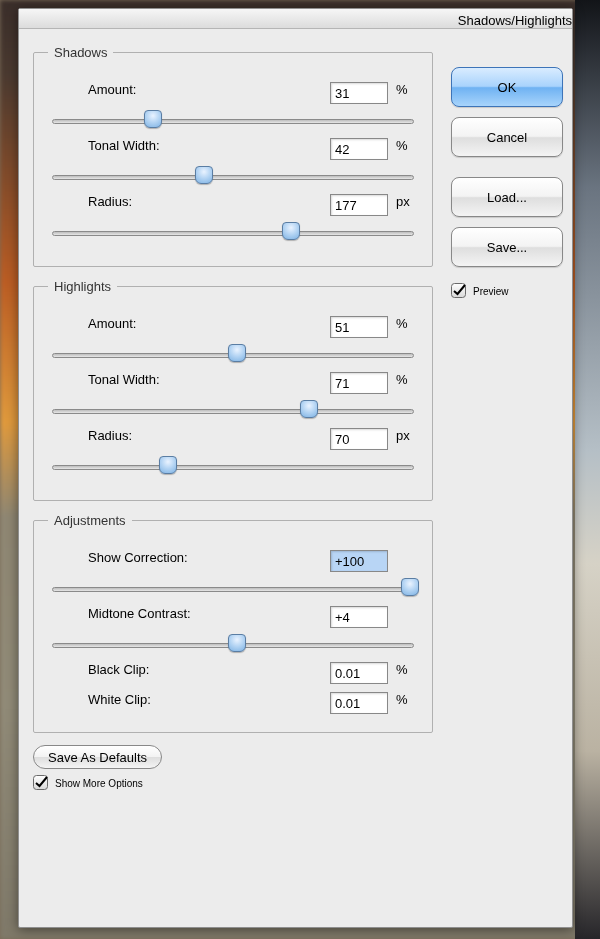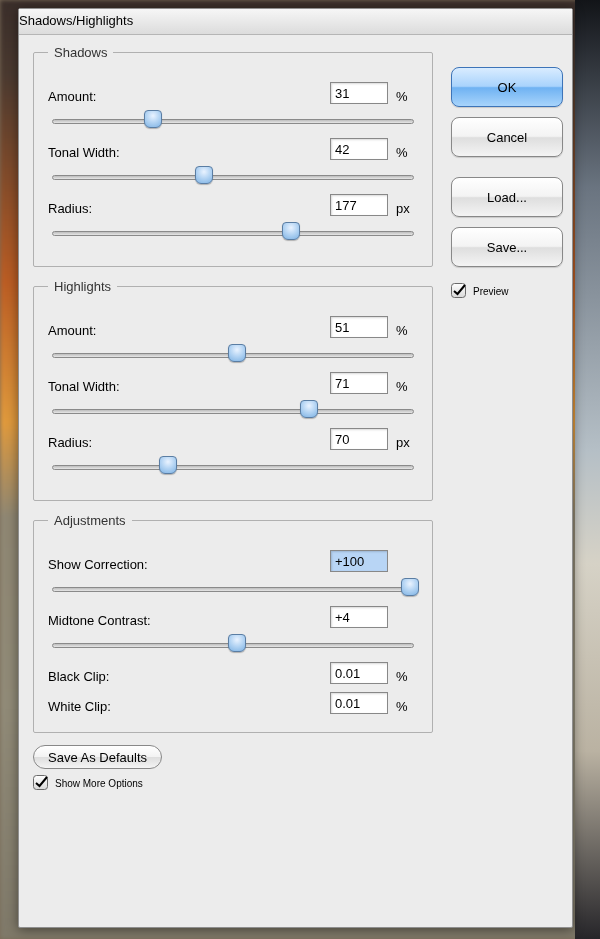--- a/index.html
+++ b/index.html
@@ -27,22 +27,22 @@
   .dialog {
     position: absolute;
     left: 18px; top: 8px;
     width: 555px; height: 920px;
     background: #ececec;
     border: 1px solid #8f8f8f;
     border-radius: 2px;
     box-shadow: 0 2px 12px rgba(0,0,0,0.45);
   }
   .titlebar {
-    height: 26px; line-height: 24px;
-    text-align: left;
+    height: 20px; line-height: 24px;
+    text-align: right;
     font-size: 13px;
     border-bottom: 1px solid #b5b5b5;
     background: linear-gradient(to bottom, #f6f6f6, #dcdcdc);
   }
   .content {
     position: absolute; left: 14px; top: 36px; right: 14px; bottom: 12px;
   }
   .main-col { position: absolute; left: 0; top: 0; width: 400px; }
   .side-col { position: absolute; left: 418px; top: 22px; width: 112px; }
 
@@ -53,22 +53,23 @@
     padding: 14px 14px 18px 14px;
     background: #ececec;
   }
   fieldset.group legend {
     padding: 0 6px;
     font-size: 13px;
     color: #333;
   }
 
   .row {
-    display: flex; align-items: flex-end;
+    display: flex; align-items: flex-start;
     margin-top: 8px;
+    margin-left: 40px;
   }
   .row .label { flex: 1; }
   .row input.val {
     width: 58px; height: 22px;
     border: 1px solid #888;
     background: #fff;
     font-size: 13px;
     padding: 0 4px;
     text-align: left;
     box-shadow: inset 1px 1px 2px rgba(0,0,0,0.15);

